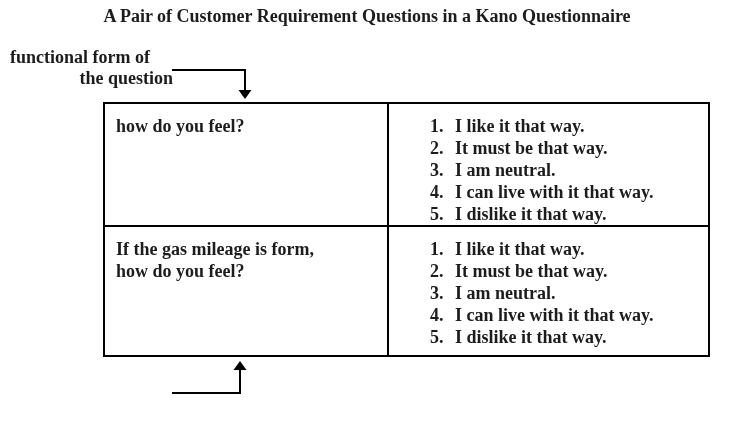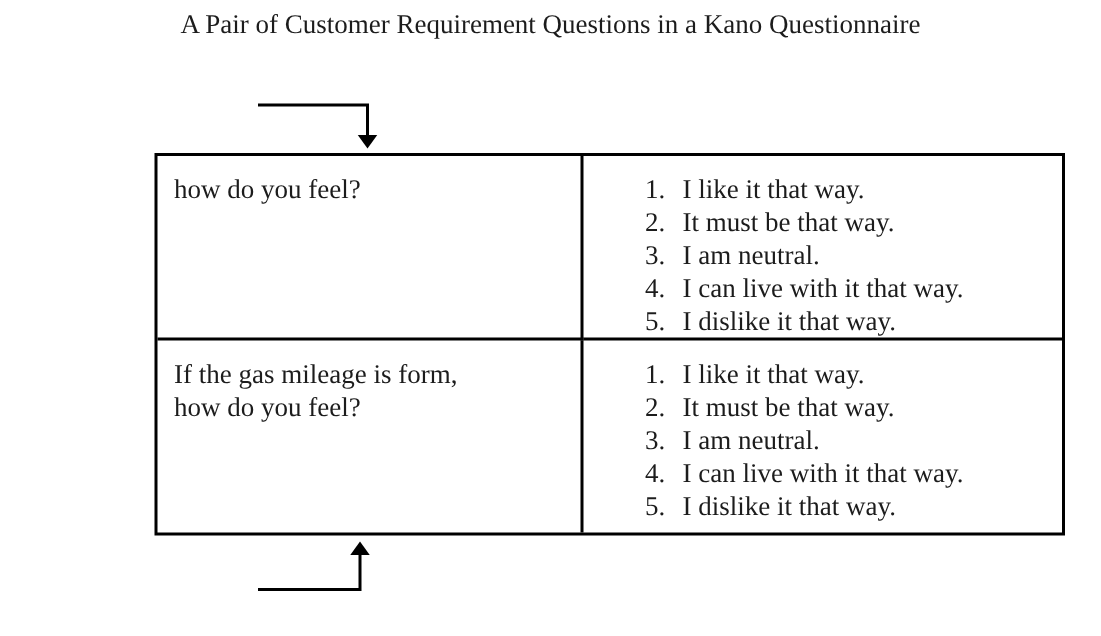--- a/index.html
+++ b/index.html
@@ -3,21 +3,21 @@
 <meta charset="utf-8">
 <style>
   * { margin: 0; padding: 0; box-sizing: border-box; }
   html, body { background: #ffffff; }
   body {
     width: 734px; height: 424px;
     position: relative; overflow: hidden;
     font-family: "Liberation Serif", "DejaVu Serif", serif;
     color: #1c1c1c;
   }
-  .canvas { position: absolute; left: 0; top: 0; width: 614px; height: 424px; background: #ffffff; }
+  .canvas { position: absolute; left: 0; top: 0; width: 614px; height: 424px; background: #ffffff; font-weight: bold; }
 
   .title {
     position: absolute; top: 5px; left: 0; width: 734px;
     text-align: center; font-size: 18px; line-height: 22px;
   }
 
   .label { position: absolute; font-size: 18px; line-height: 21px; }
   .label .l1 { display: block; text-align: left; }
   .label .l2 { display: block; text-align: right; }
   .label-functional   { left: 10px; top: 47px;  width: 163px; }
@@ -42,20 +42,22 @@
   .opt .num { width: 25px; flex: 0 0 25px; }
 </style>
 </head>
 <body>
 
 <div class="canvas">
 
   <div class="title">A Pair of Customer Requirement Questions in a Kano Questionnaire</div>
 
   <div class="label label-functional">
+    <span class="l1">functional form of</span>
+    <span class="l2">the question</span>
   </div>
 
 
   <svg class="arrows" viewBox="0 0 734 424" xmlns="http://www.w3.org/2000/svg">
     <g>
       <polyline points="172,70 245,70 245,91" fill="none" stroke="#000000" stroke-width="2"></polyline>
       <polygon points="238.5,90 251.5,90 245,99" fill="#000000"></polygon>
     </g>
     <g>
       <polyline points="172,393 240,393 240,369" fill="none" stroke="#000000" stroke-width="2"></polyline>

